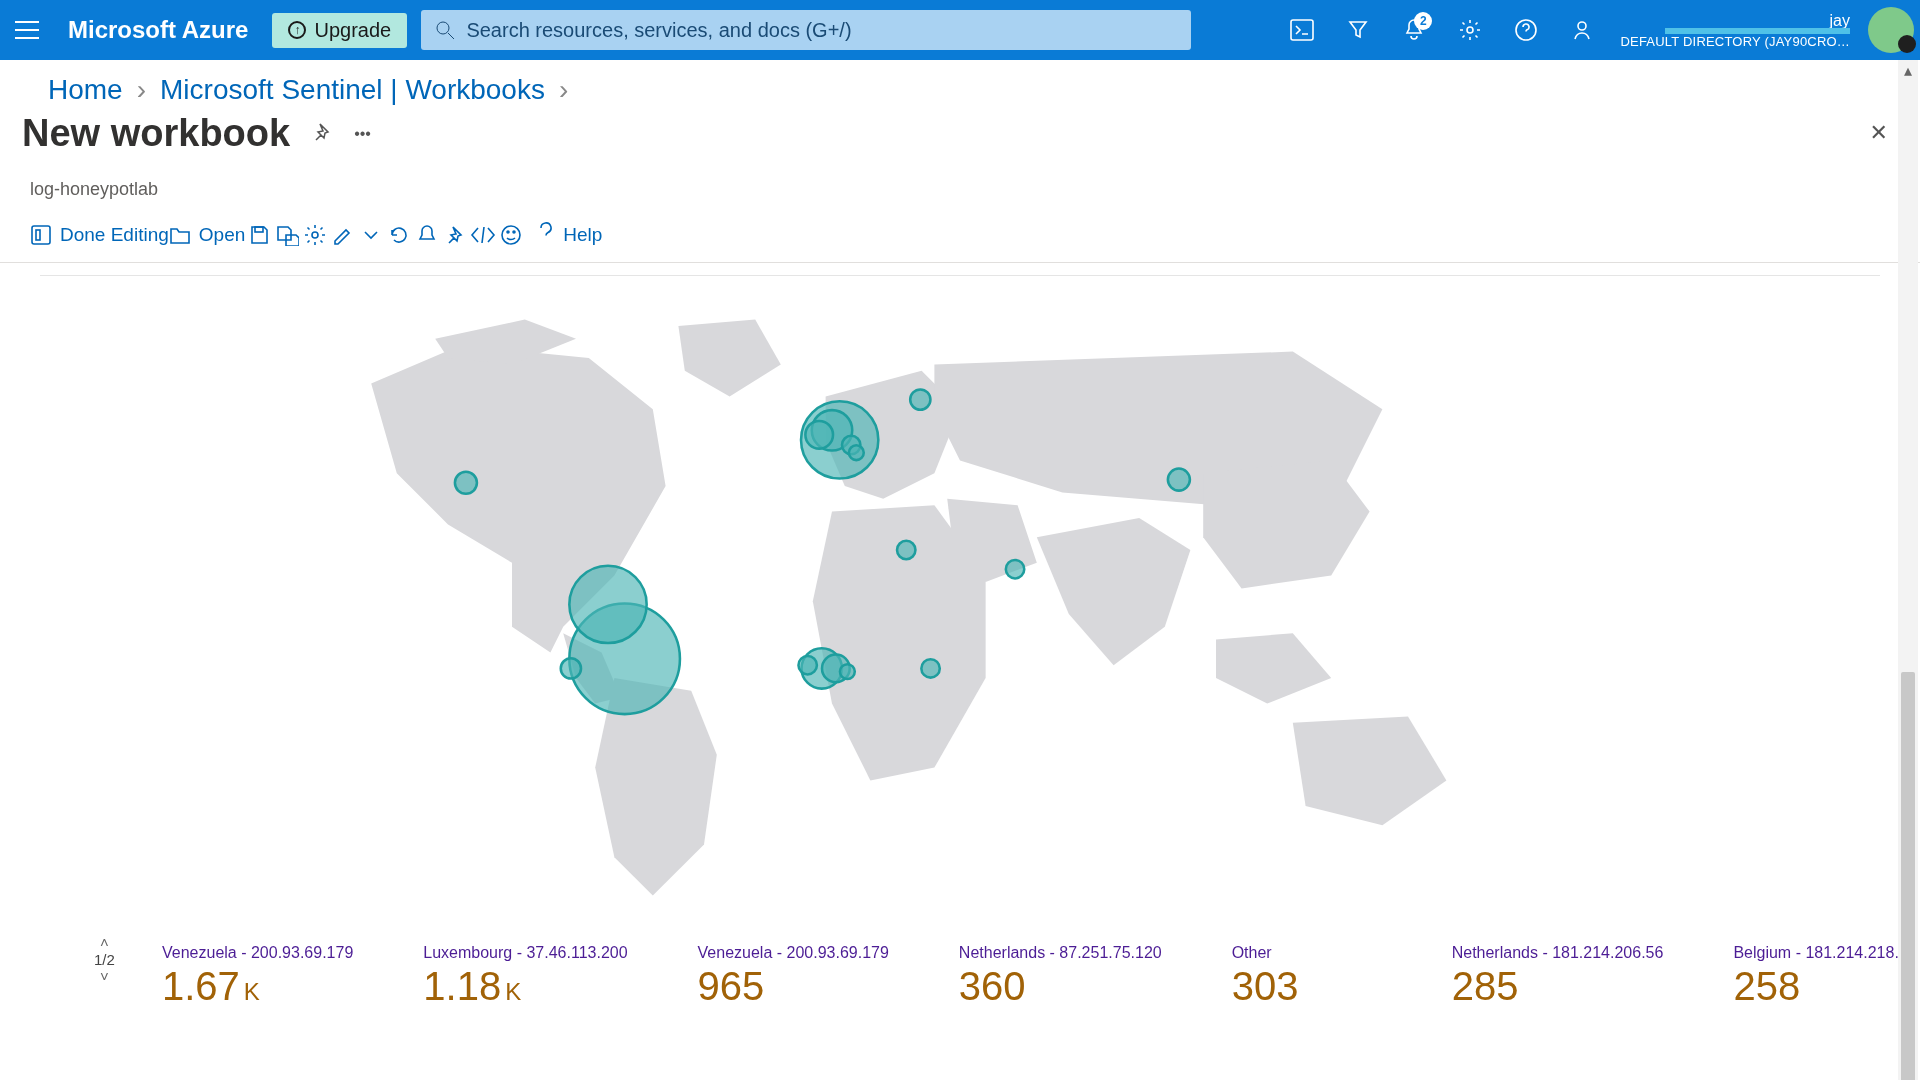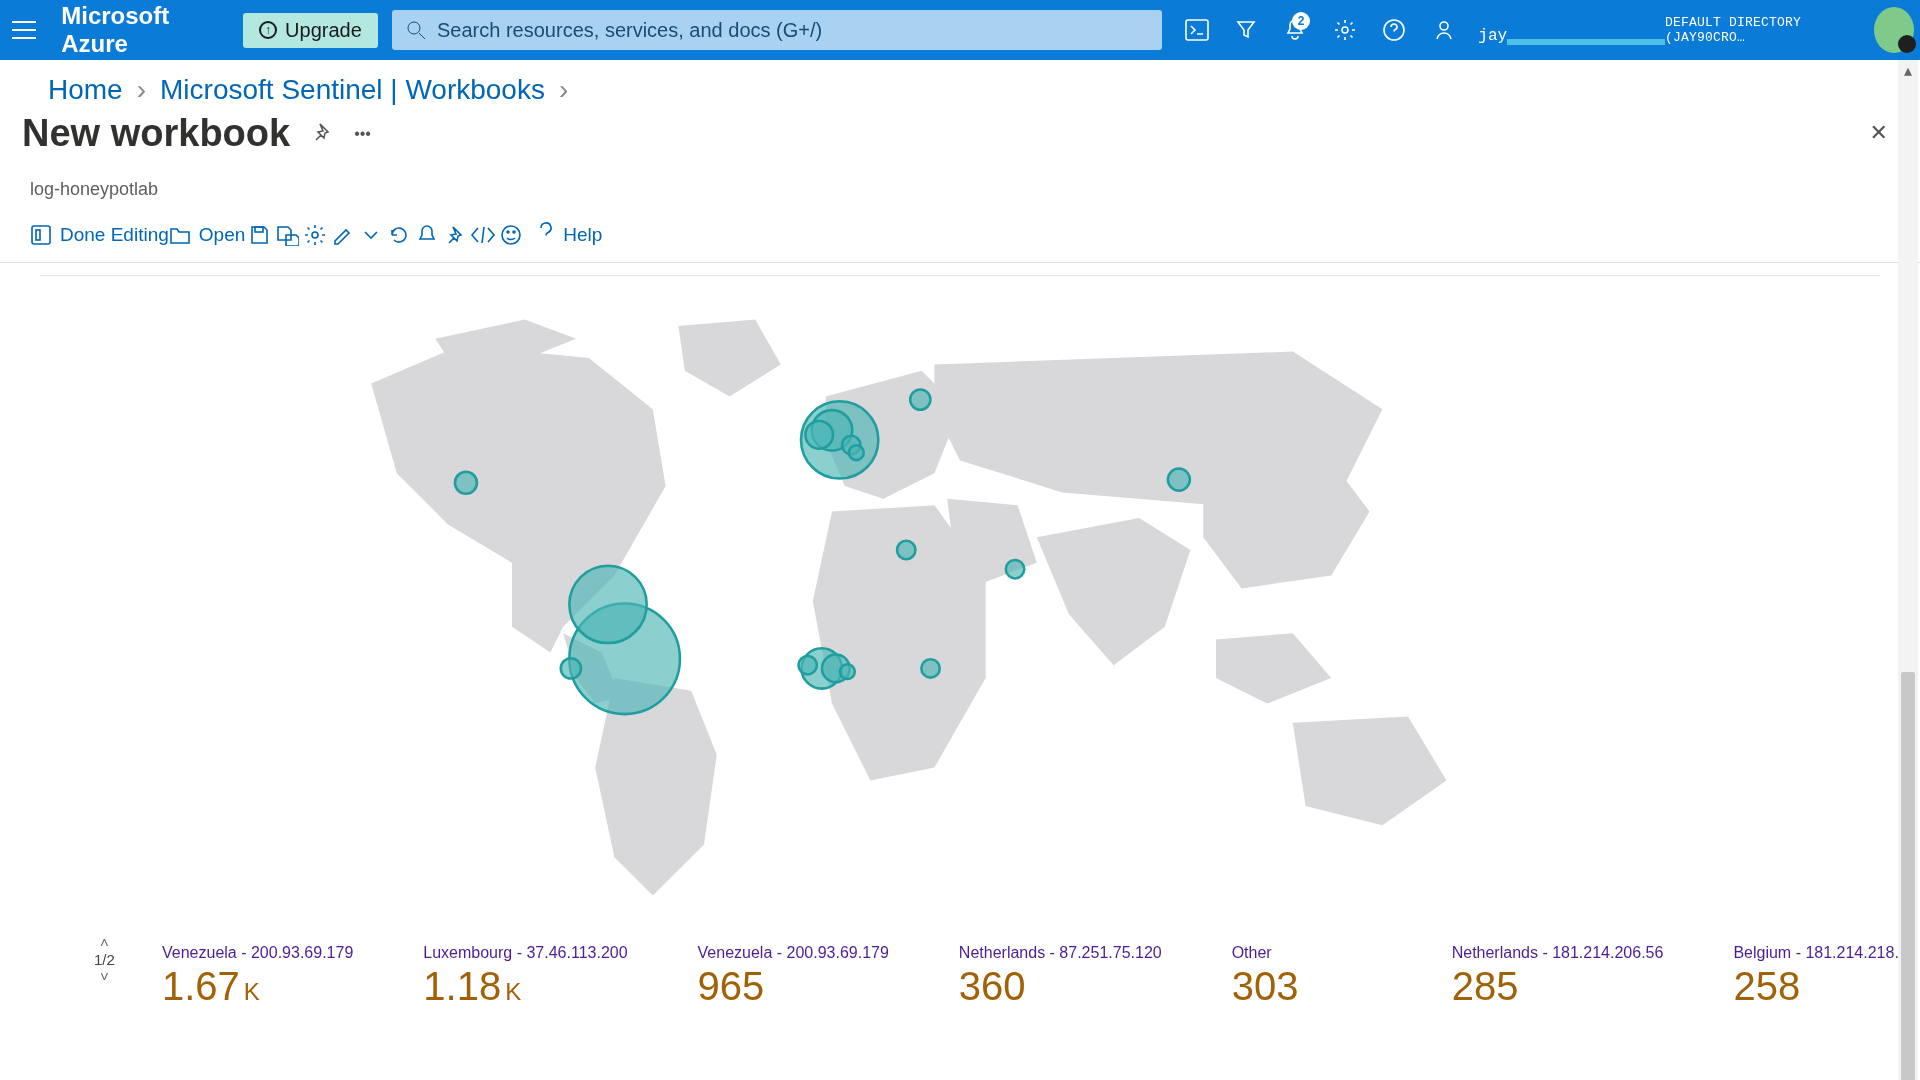--- a/index.html
+++ b/index.html
@@ -72,21 +72,21 @@
   .top-icons { display:flex; align-items:center; gap:8px; margin-left:auto; }
   .tic { width:48px; height:60px; display:flex; align-items:center; justify-content:center; cursor:pointer; position:relative; }
   .tic svg { stroke:#fff; fill:none; stroke-width:1.6; }
   .badge {
     position:absolute; top:12px; right:6px;
     background:#fff; color:var(--header-blue);
     border-radius:50%; width:18px;height:18px;
     font-size:12px; font-weight:600;
     display:flex;align-items:center;justify-content:center;
   }
-  .acct { display:flex; flex-direction:row; align-items:flex-end; margin-left:6px; font-size:12px;font-family:Liberation Mono, monospace; }
+  .acct { display:flex; flex-direction:column; align-items:flex-end; margin-left:6px; font-size:12px; }
   .acct .nm { font-size:16px; }
   .acct .selbar { height:6px; background:#4fc1e8; width:185px; margin-top:-2px; }
   .acct .dir { font-size:13px; letter-spacing:.2px; }
   .avatar { width:46px;height:46px;border-radius:50%;background:#7fc98a;margin-left:10px;position:relative;overflow:visible;}
   .avatar .dot{position:absolute;bottom:0;right:-2px;width:18px;height:18px;border-radius:50%;background:#1f1f1f;}
   
   .crumbs { padding:14px 28px 6px; display:flex; align-items:center; gap:14px; font-size:28px;margin-left:20px; }
   .crumbs a { color:var(--link-blue); text-decoration:none; }
   .crumbs .sep { color:#888; }
   

